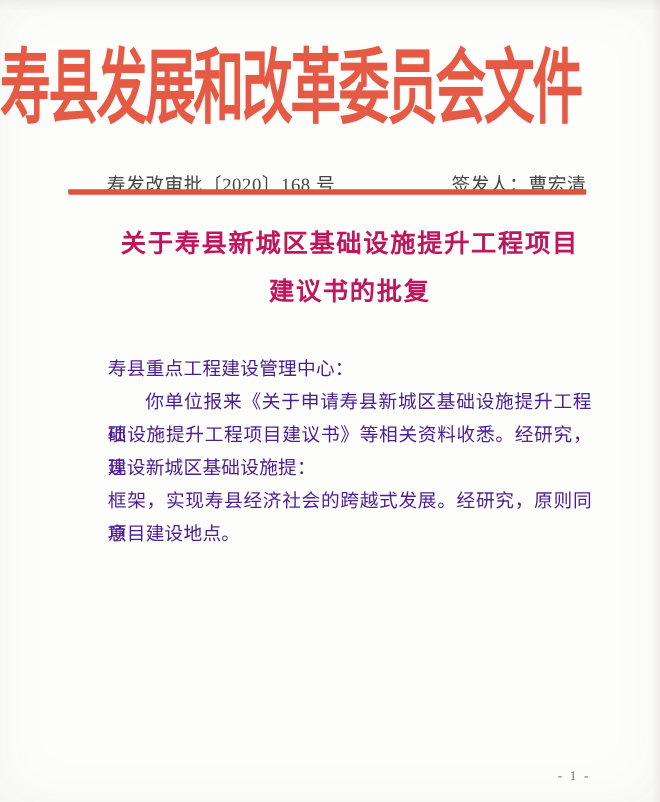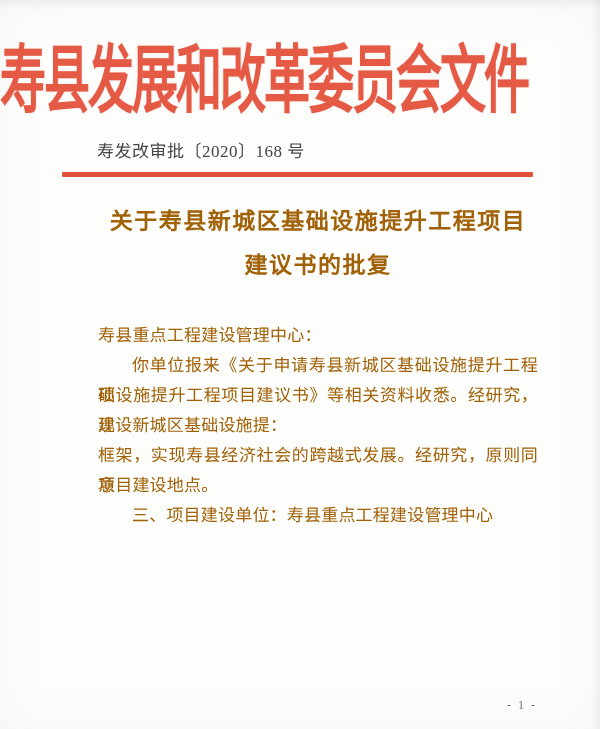--- a/index.html
+++ b/index.html
@@ -31,44 +31,44 @@
     font-size:46px;
     font-weight:bold;
     letter-spacing:-2px;
     transform:scaleY(1.62);
     transform-origin:top center;
     color:var(--red-mast);
     text-shadow:0 0 1px rgba(230,90,70,0.35);
   }
 
   .docline{
-    position:absolute;top:137px;left:97px;width:436px;
+    position:absolute;top:154px;left:97px;width:436px;
     display:flex;justify-content:space-between;align-items:baseline;
     font-size:17px;color:#454545;
     letter-spacing:0.5px;
   }
 
   .red-rule{
     position:absolute;top:172px;left:62px;width:471px;height:5px;
     background:var(--red-rule);
     border-radius:1px;
   }
 
   .title-block{
     position:absolute;top:207px;left:98px;width:440px;
-    text-align:center;color:#a16207;
+    text-align:center;color:#be185d;
     font-weight:bold;font-size:23px;
     letter-spacing:1.5px;
   }
   .title-block .tline{height:30px;line-height:30px;}
   .title-block .tline + .tline{margin-top:14px;text-align:center;}
 
   .body-block{
     position:absolute;top:321px;left:98px;width:440px;
-    font-size:17px;color:#a16207;
+    font-size:17px;color:#4c1d95;
     letter-spacing:0.2px;
   }
   .body-block .line{
     height:30px;line-height:30px;
     white-space:nowrap;
   }
   .body-block .line.ind{text-indent:34px;}
   .body-block .line.j{
     white-space:normal;
     text-align:justify;
@@ -88,34 +88,34 @@
 
   <div class="scan-edge-top"></div>
   <div class="scan-edge-right"></div>
 
   <div class="masthead">
     <span class="stretch">寿县发展和改革委员会文件</span>
   </div>
 
   <div class="docline">
     <span>寿发改审批〔2020〕168 号</span>
+    <span>签发人：曹宏清</span>
   </div>
 
   <div class="red-rule"></div>
 
   <div class="title-block">
     <div class="tline">关于寿县新城区基础设施提升工程项目</div>
     <div class="tline">建议书的批复</div>
   </div>
 
   <div class="body-block">
     <div class="line">寿县重点工程建设管理中心：</div>
     <div class="line ind j">你单位报来《关于申请寿县新城区基础设施提升工程项</div>
     <div class="line j">础设施提升工程项目建议书》等相关资料收悉。经研究，现</div>
     <div class="line">建设新城区基础设施提：</div>
     <div class="line j">框架，实现寿县经济社会的跨越式发展。经研究，原则同意</div>
     <div class="line">项目建设地点。</div>
-    <div class="line ind">三、项目建设单位：寿县重点工程建设管理中心</div>
   </div>
 
   <div class="pagenum">- 1 -</div>
 
 </div>
 
 </body></html>

